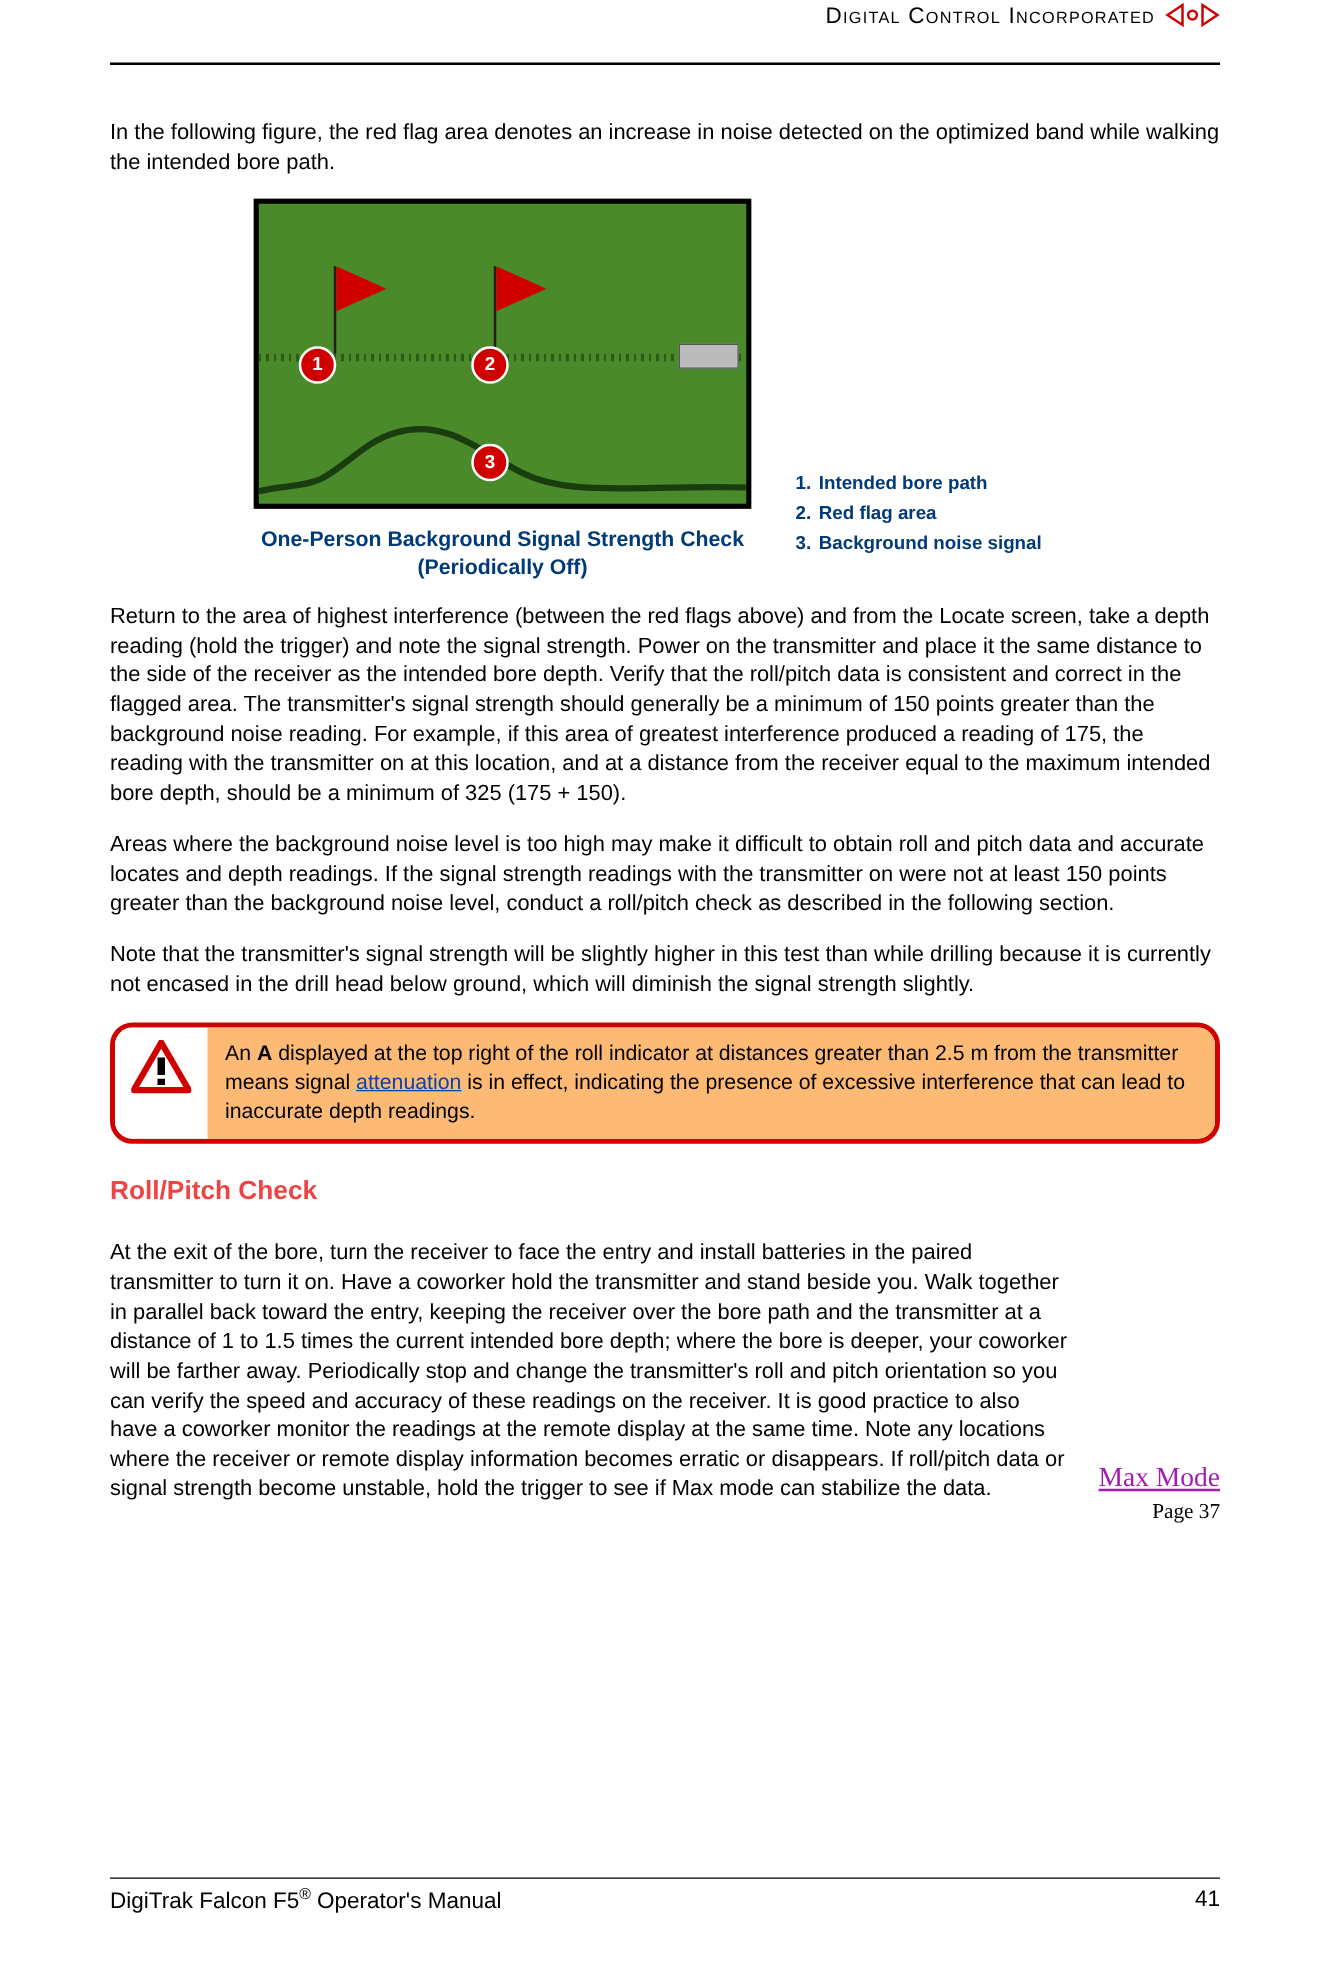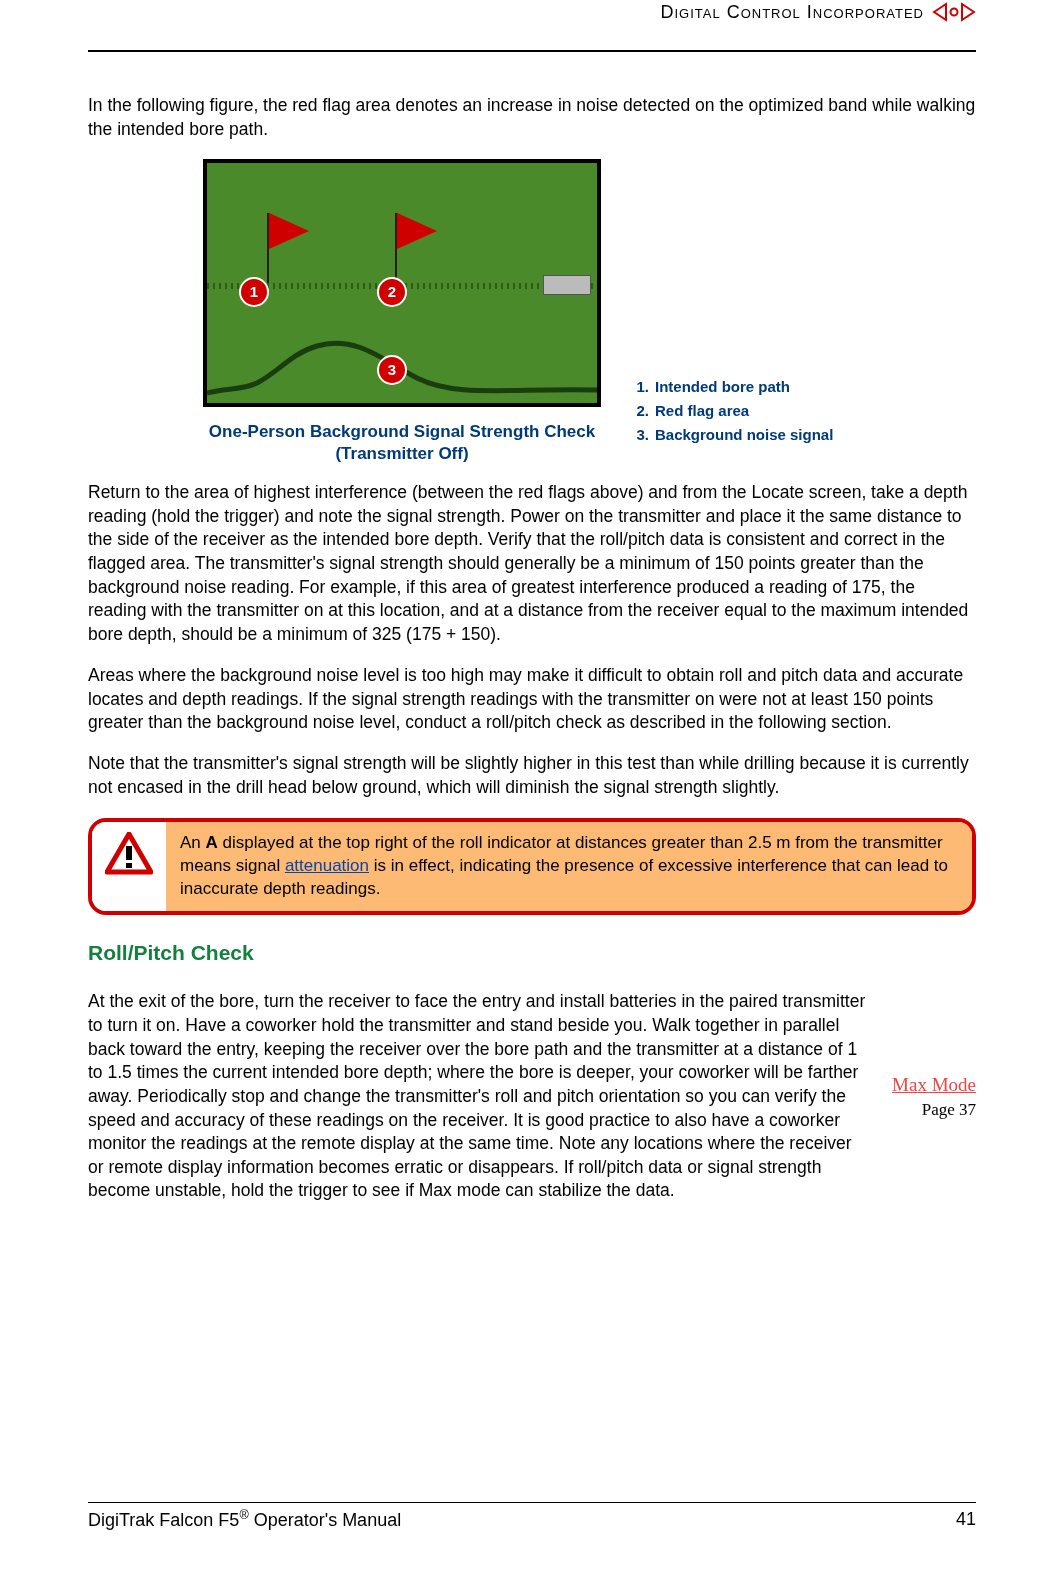--- a/index.html
+++ b/index.html
@@ -123,31 +123,31 @@
     padding-top:10px;
   }
   .warn-text-cell {
     flex:1;
     background: #fdba74;
     padding: 10px 18px 10px 14px;
     font-size: 17px;
   }
   .warn-text-cell a { color: #0645ad; text-decoration: underline; }
   .section-head {
-    color: #15803d;
+    color: #ef4444;
     font-weight: bold;
     font-size: 21px;
     margin-top: 24px;
   }
   .two-col {
-    display:flex; gap:24px; align-items:center; margin-top:6px;
+    display:flex; gap:24px; align-items:flex-end; margin-top:6px;
   }
   .two-col .main { flex:1; }
   .side-link { text-align:right; white-space:nowrap; }
-  .side-link a { color:#ef4444; text-decoration: underline; font-family: Georgia, serif; font-size:19px; }
+  .side-link a { color:#a21caf; text-decoration: underline; font-family: Georgia, serif; font-size:22px; }
   .side-link .pg { font-family: Georgia, serif; font-size:17px; }
   .footer {
     position:absolute;
     left:88px; right:88px; bottom:38px;
     border-top:1px solid #000;
     display:flex; justify-content:space-between;
     font-size:18px;
     padding-top:4px;
   }
   sup { font-size: 0.7em; }
@@ -180,21 +180,21 @@
         <div class="device"></div>
         <svg class="noise-line" viewBox="0 0 390 70" preserveAspectRatio="none">
           <path d="M0,55 C20,50 35,52 50,45 C70,35 85,15 110,8 C150,-4 180,25 210,40 C250,60 300,50 390,52" fill="none" stroke="#1a3d0f" stroke-width="5"></path>
         </svg>
         <div class="bubble b1">1</div>
         <div class="bubble b2">2</div>
         <div class="bubble b3">3</div>
       </div>
       <div class="caption">
         <span>One-Person Background Signal Strength Check</span><br>
-        <span>(Transmitter Off)</span>
+        <span>(Periodically Off)</span>
       </div>
     </div>
     <div class="legend">
       <div class="row">
           <span class="num">1.</span>
           <span>Intended bore path</span>
         </div>
       <div class="row">
           <span class="num">2.</span>
           <span>Red flag area</span>

